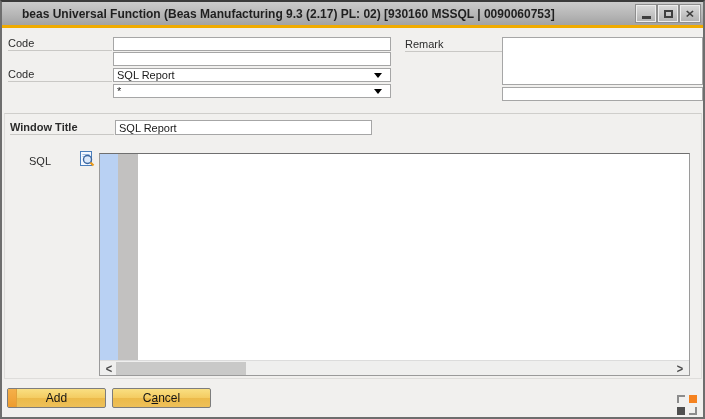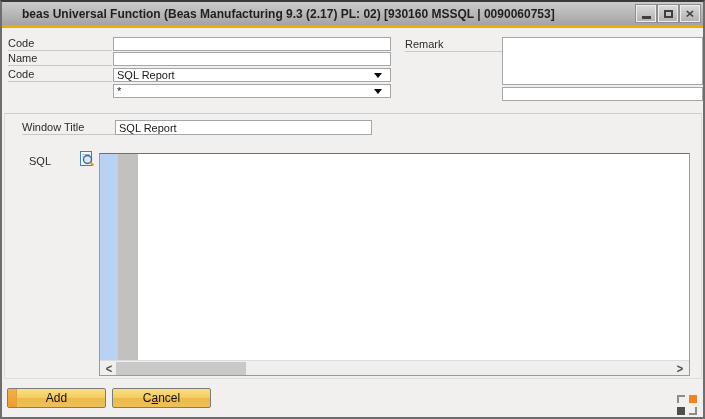--- a/index.html
+++ b/index.html
@@ -133,42 +133,41 @@
     </div>
     <div class="win-btn">
       <span class="glyph-close">×</span>
     </div>
   </div>
   <div class="accent-line" style="background:#f0ab00;"></div>
 
   <div class="lbl" style="left:6px; top:35px; width:104px;">Code</div>
   <input class="tin" style="left: 111px; top: 35px; width: 278px; height: 14px;" value="">
 
-  <div class="lbl" style="left:6px; top:50px; width:104px;">Name</div>
   <input class="tin" style="left: 111px; top: 50px; width: 278px; height: 14px;" value="">
 
   <div class="lbl" style="left:6px; top:66px; width:104px;">Code</div>
   <div class="combo" style="left:111px; top:66px; width:278px; height:14px;">
     <span class="ctext">SQL Report</span>
     <span class="dd-arrow"></span>
   </div>
 
   <div class="combo" style="left:111px; top:82px; width:278px; height:14px;">
     <span class="ctext">*</span>
     <span class="dd-arrow"></span>
   </div>
 
   <div class="lbl" style="left:403px; top:36px; width:118px;">Remark</div>
   <textarea class="tin" style="left: 500px; top: 35px; width: 201px; height: 48px;"></textarea>
 
   <input class="tin" style="left: 500px; top: 85px; width: 201px; height: 14px;" value="">
 
   <div class="panel"></div>
 
-  <div class="lbl" style="left:20px; top:119px; width:104px;">Window Title</div>
+  <div class="lbl" style="left:8px; top:119px; width:104px;font-weight:bold;">Window Title</div>
   <input class="tin" style="left: 113px; top: 118px; width: 257px; height: 15px;" value="SQL Report">
 
   <div class="lbl nolin" style="left:8px; top:153px; width:60px;">SQL</div>
 
   <div class="preview-icon">
     <svg width="17" height="18" viewBox="0 0 17 18">
       <rect x="1.5" y="1.5" width="11" height="14" fill="#f4f8ff" stroke="#4a7ebb" stroke-width="1"></rect>
       <line x1="3.5" y1="4.5" x2="10.5" y2="4.5" stroke="#9dbce0" stroke-width="1"></line>
       <line x1="3.5" y1="6.5" x2="10.5" y2="6.5" stroke="#9dbce0" stroke-width="1"></line>
       <circle cx="8.5" cy="9.5" r="4" fill="#dce9fa" stroke="#3a66a0" stroke-width="1.4"></circle>

